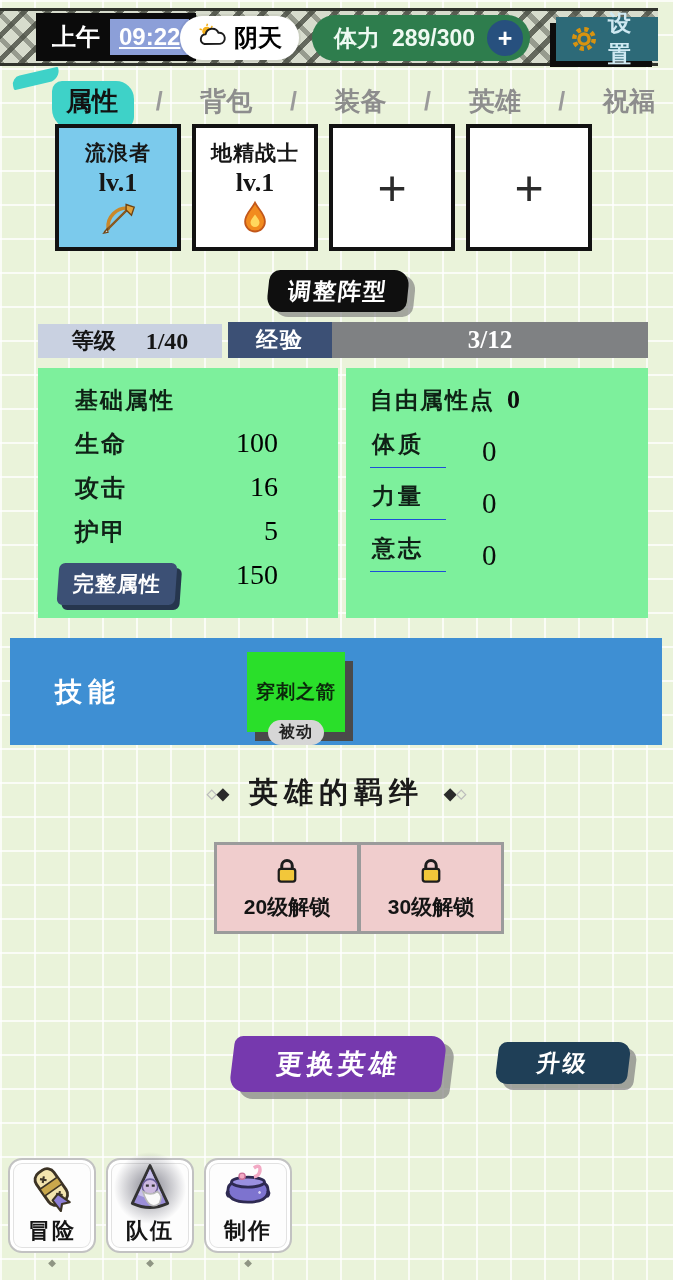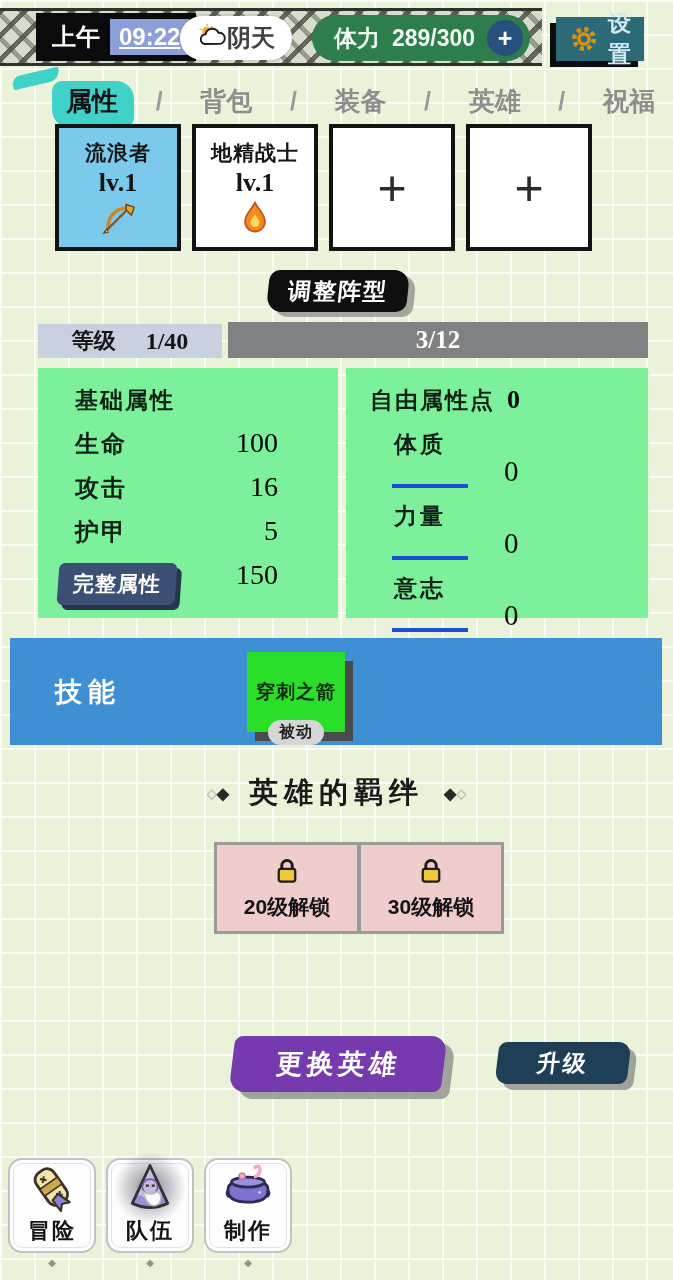--- a/index.html
+++ b/index.html
@@ -8,34 +8,34 @@
     position:relative; width:673px; height:1280px; overflow:hidden;
     background-color:#eaf3da;
     background-image:
       linear-gradient(rgba(255,255,255,.75) 2px, transparent 2px),
       linear-gradient(90deg, rgba(255,255,255,.75) 2px, transparent 2px);
     background-size:34px 34px;
     color:#161616;
   }
   
   .topbar{
-    position:absolute; top:8px; left:0; width:542px; height:58px;
+    position:absolute; top:8px; left:0; width:658px; height:58px;
     background:
       repeating-linear-gradient(135deg, rgba(72,76,66,.8) 0 5px, transparent 5px 17px),
       repeating-linear-gradient(45deg, rgba(72,76,66,.45) 0 5px, transparent 5px 17px),
       #d7dccd;
     box-shadow: inset 0 3px 0 #30332c, inset 0 -3px 0 #30332c;
   }
   .time-block{position:absolute; left:36px; top:5px; height:48px; background:#0b0b0b;
     display:flex; align-items:center; gap:10px; padding:0 7px 0 16px;}
   .time-period{color:#fff; font-size:24px; font-weight:700;}
   .time-chip{background:#8c9fd8; color:#fff; font-weight:700; font-size:24px; padding:4px 9px;text-decoration:underline;}
   .weather-pill{position:absolute; left:180px; top:8px; height:44px; background:#fff;
-    border-radius:24px; display:flex; align-items:center; padding:0 17px;
-    font-size:24px; font-weight:700; color:#404040; box-shadow:0 0 0 2px rgba(0,0,0,.05);}
+    border-radius:24px; display:flex; align-items:center; gap:7px; padding:0 17px;
+    font-size:24px; font-weight:700; color:#000000; box-shadow:0 0 0 2px rgba(0,0,0,.05);}
   .stamina-pill{position:absolute; left:312px; top:7px; height:46px; background:#2e7d4d;
     border-radius:26px; display:flex; align-items:center; gap:12px; padding:0 7px 0 22px;
     color:#eefaf2; font-weight:700; font-size:23px;}
   .plus-btn{width:36px; height:36px; border-radius:50%; background:#27507e; color:#fff;
     display:flex; align-items:center; justify-content:center; font-size:25px; font-weight:700; cursor:pointer;}
   .settings-btn{position:absolute; left:556px; top:9px; height:44px; background:#2d6a78;
     display:flex; align-items:center; gap:9px; padding:0 13px; color:#cfe9f2;
     font-weight:700; font-size:23px; box-shadow:-6px 6px 0 #0d0d0d; cursor:pointer;}
   
   .tabs{position:absolute; top:84px; left:64px; right:16px; display:flex;
@@ -82,22 +82,22 @@
   .stat-row{display:flex; align-items:baseline; margin:11px 60px 0 37px; font-size:24px; color:#102117;}
   .stat-label{font-weight:700; letter-spacing:2px;}
   .stat-value{margin-left:auto; font-family:"Liberation Serif", serif; font-size:28px; color:#000000;}
   .full-stats-btn{position:absolute; left:20px; bottom:13px; background:#3c5075; color:#fff;
     font-size:21px; font-weight:700; padding:7px 15px; border-radius:6px; letter-spacing:1px;
     box-shadow:5px 5px 0 #26364e; transform:skewX(-4deg); cursor:pointer;}
   .free-title{margin:17px 0 6px 24px; font-size:23px; font-weight:800; color:#0e2315;
     display:flex; gap:12px; letter-spacing:2px;}
   .free-title .num{font-family:"Liberation Serif", serif; font-size:26px; font-weight:700; color:#0c0c0c;}
   .attr-row{display:flex; align-items:flex-end; margin:13px 0 0 24px; font-size:23px; color:#102117;}
-  .attr-label{font-weight:700; border-bottom:4px solid #1d4ed8; padding:0 10px 24px 2px;
-    min-width:76px; letter-spacing:3px; cursor:pointer;margin-left:22px;}
+  .attr-label{font-weight:700; border-bottom:1px solid #1d4ed8; padding:0 10px 7px 2px;
+    min-width:76px; letter-spacing:3px; cursor:pointer;}
   .attr-value{margin-left:36px; font-family:"Liberation Serif", serif; font-size:29px; color:#0c0c0c;}
   
   .skill-band{position:absolute; top:638px; left:10px; width:652px; height:107px; background:#3e8fd3;}
   .skill-title{position:absolute; left:45px; top:36px; color:#fff; font-size:27px;
     font-weight:800; letter-spacing:6px;}
   .skill-tile{position:absolute; top:14px; width:98px; height:80px; background:#2adf2a;
     box-shadow:8px 9px 0 #4a4a4a; display:flex; align-items:center; justify-content:center;
     font-size:19px; font-weight:700; color:#0b280b; cursor:pointer; letter-spacing:1px;}
   .tile1{left:130px;} .tile2{left:237px;}
   .skill-badge{position:absolute; left:50%; bottom:-13px; transform:translateX(-50%);
@@ -224,20 +224,21 @@
     </div>
   </div>
 
   <div class="formation-btn">调整阵型</div>
 
   <div class="level-chip">
     <span>等级</span>
     <span class="num">1/40</span>
   </div>
   <div class="exp-bar">
+    <span class="exp-label">经验</span>
     <span class="exp-rest">3/12</span>
   </div>
 
   <div class="panel panel-left">
     <div class="stats-title">基础属性</div>
     <div class="stat-row">
       <span class="stat-label">生命</span>
       <span class="stat-value">100</span>
     </div>
     <div class="stat-row">

